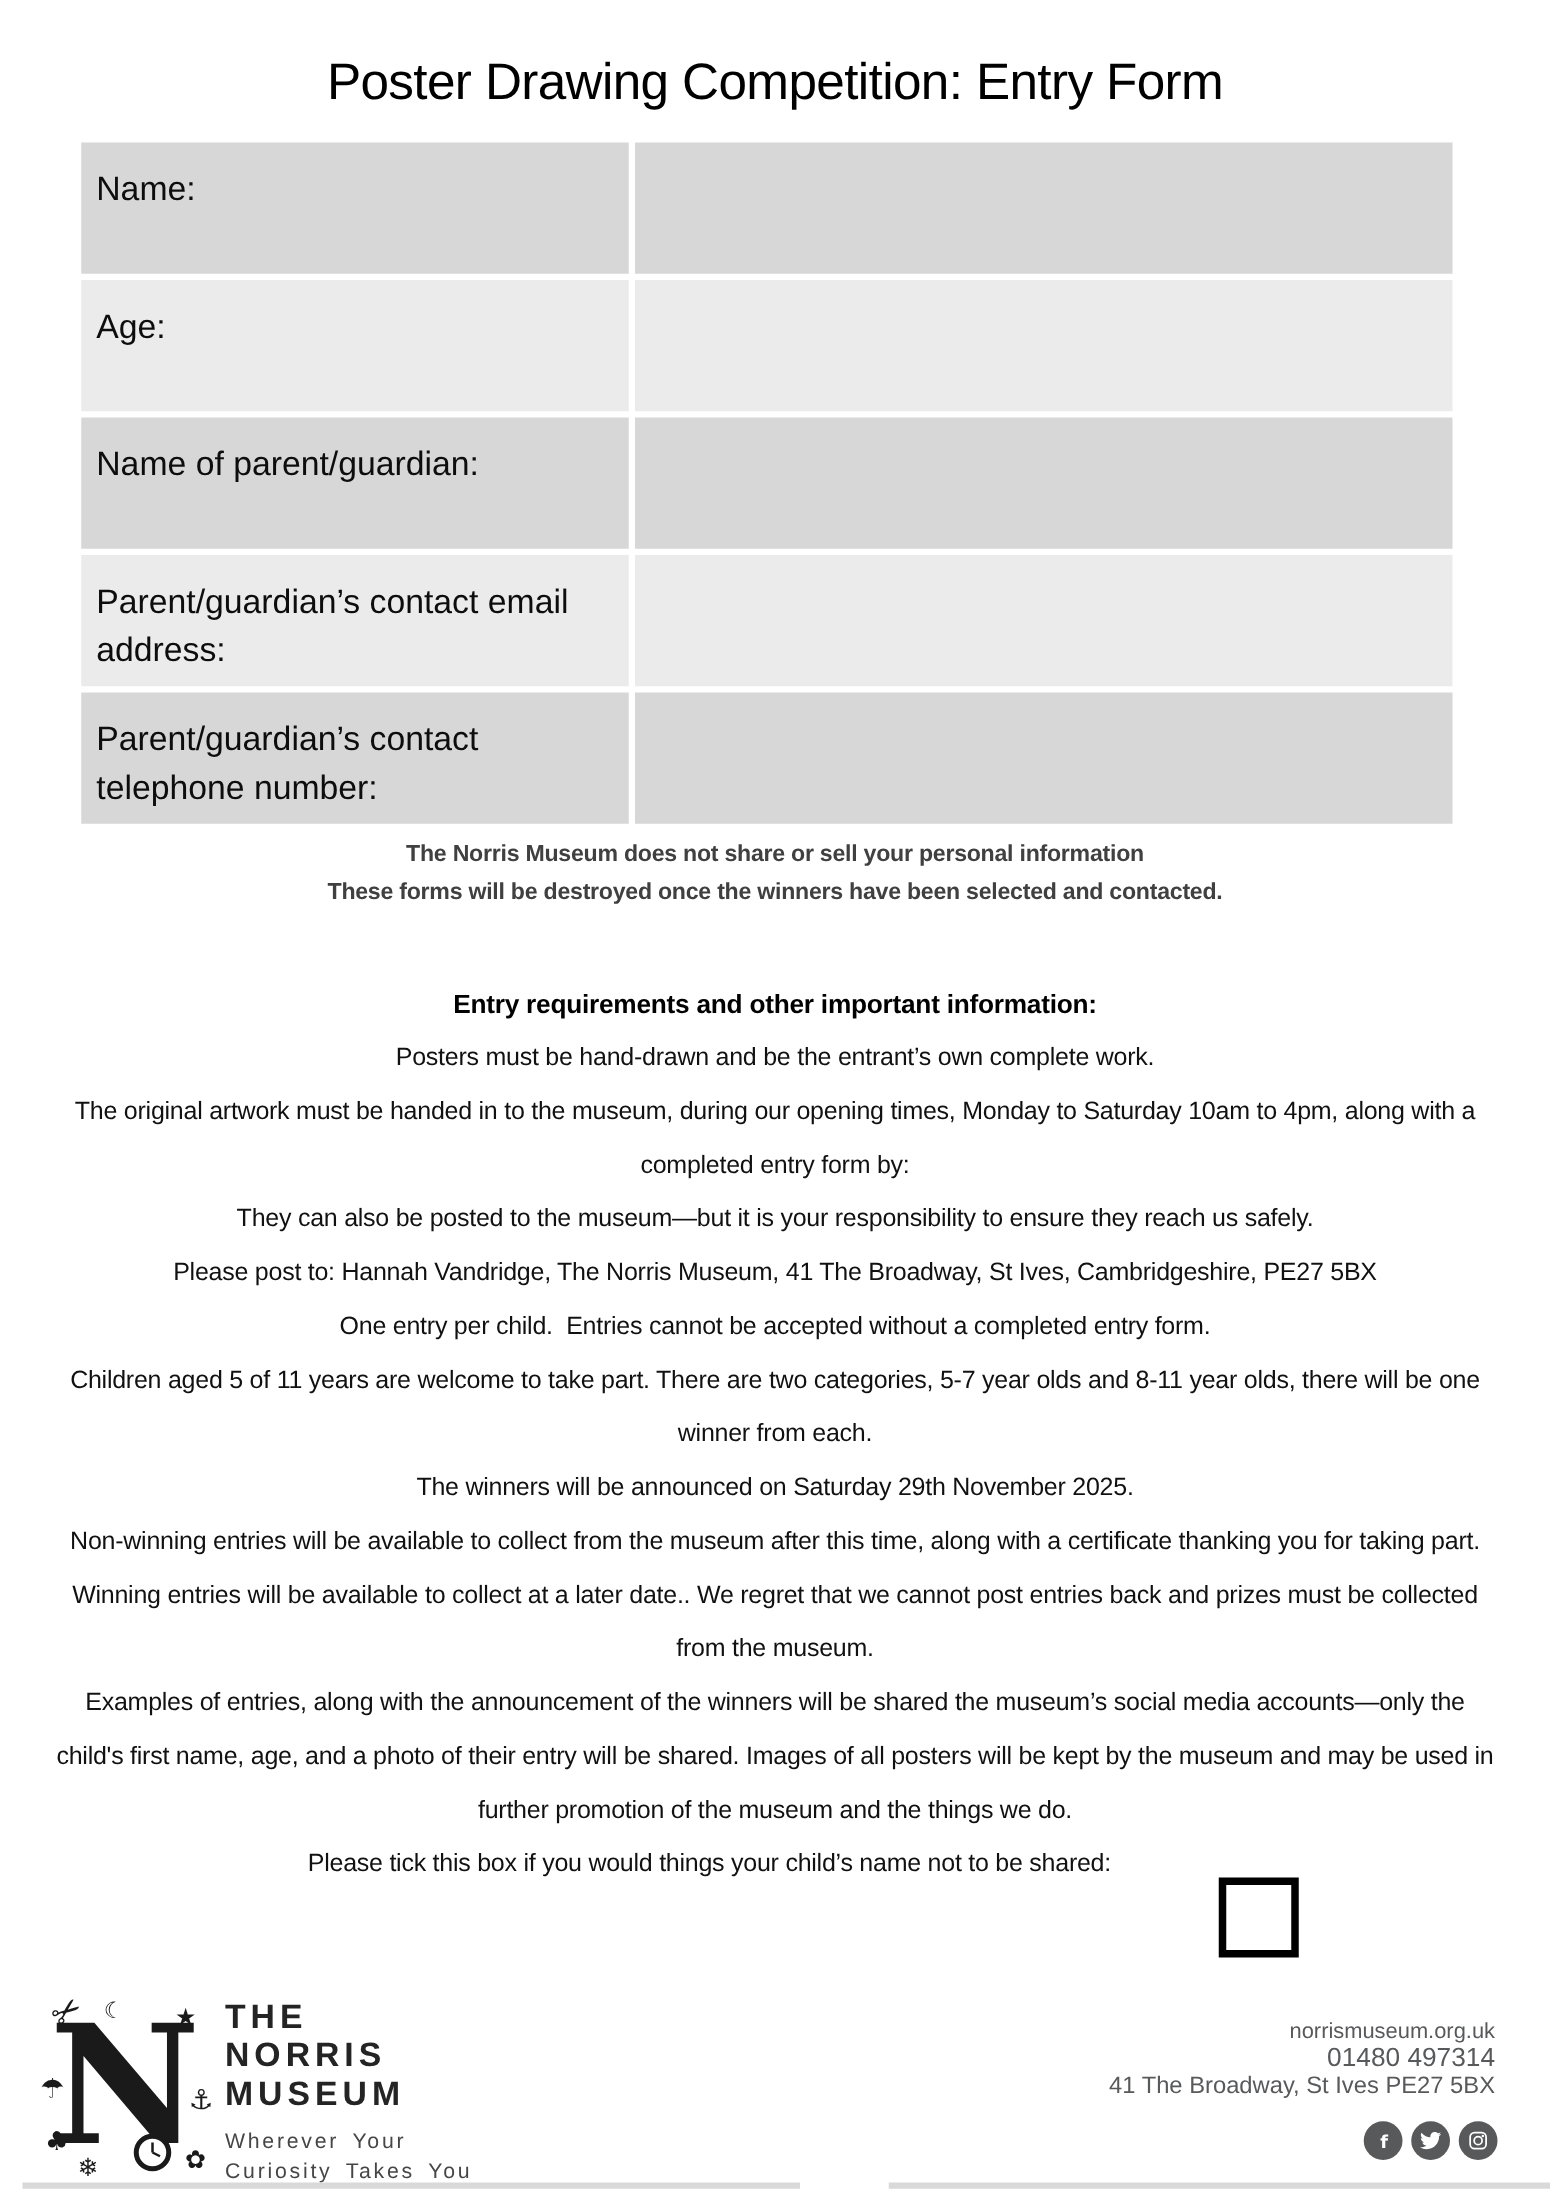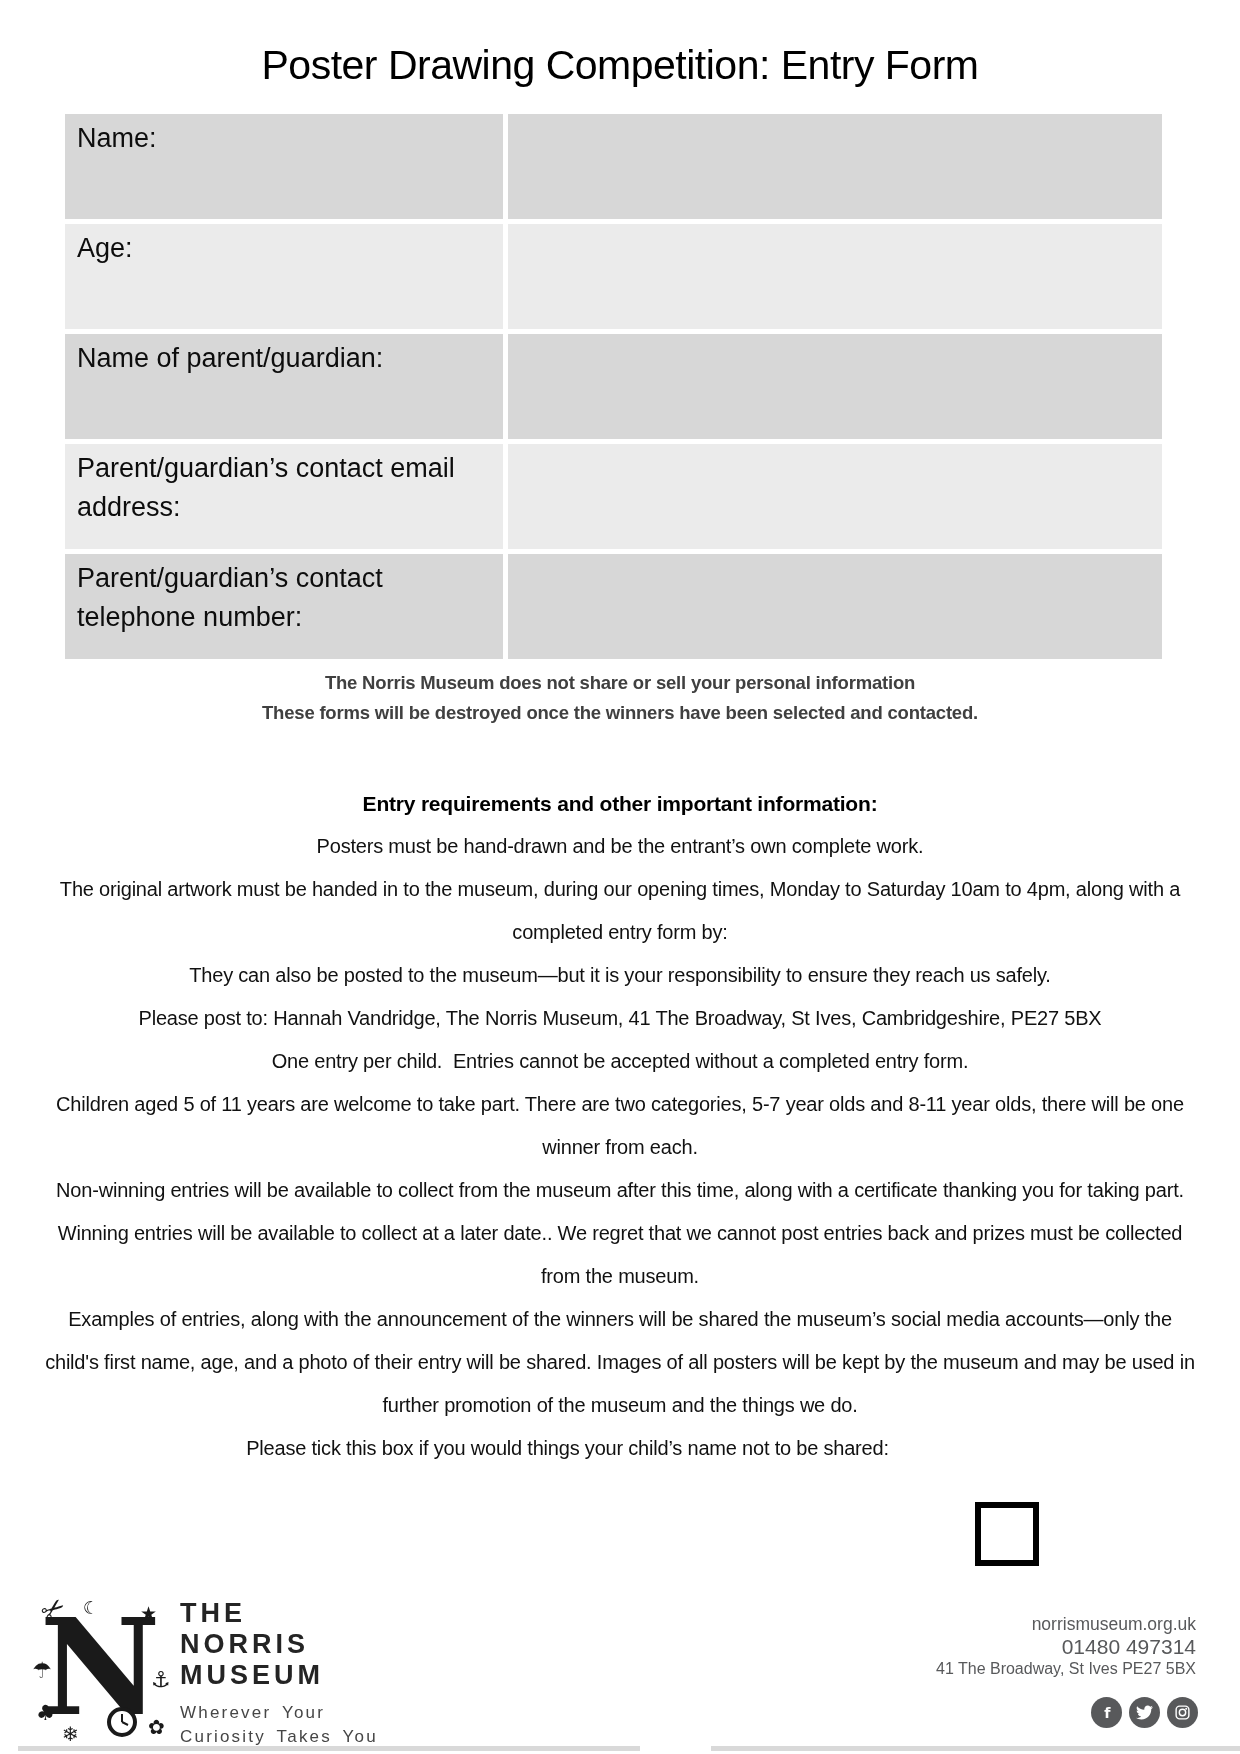--- a/index.html
+++ b/index.html
@@ -23,21 +23,21 @@
     display:grid;
     grid-template-columns:438px 654px;
     grid-auto-rows:105px;
     gap:5px;
   }
   .cell { width:100%; height:100%; }
   .cell.dark  { background:#d7d7d7; }
   .cell.light { background:#ebebeb; }
   .label-cell {
     font-size:27px; color:#0d0d0d;
-    padding:5px 12px; line-height:1.45;
+    padding:18px 12px; line-height:1.45;
   }
   .privacy {
     position:absolute; top:668px; left:0; width:100%;
     text-align:center;
     font-size:18.5px; font-weight:bold; color:#404040;
     line-height:30px; letter-spacing:-0.2px;
   }
   .requirements {
     position:absolute; top:782px; left:40px; width:1160px;
     text-align:center;
@@ -66,21 +66,21 @@
   .tagline-line {
     font-size:17px; letter-spacing:2.2px; word-spacing:4px;
     line-height:24px; color:#464646;
   }
   .contact {
     position:absolute; top:1612px; right:44px;
     text-align:right; color:#58595b;
   }
   .contact .website { font-size:17.5px; line-height:24px; }
   .contact .phone   { font-size:21px; line-height:22px; }
-  .contact .address { font-size:16px; line-height:21px; }
+  .contact .address { font-size:19px; line-height:21px; }
   .social-row {
     position:absolute; top:1697px; right:42px;
     display:flex; gap:7px;
   }
   .social-circle {
     width:31px; height:31px; border-radius:50%;
     background:#58595b;
     display:flex; align-items:center; justify-content:center;
   }
   .bar { position:absolute; top:1746px; height:5px; background:#d9d9d9; }
@@ -113,20 +113,21 @@
   </div>
 
   <div class="requirements">
     <h2>Entry requirements and other important information:</h2>
     <p>Posters must be hand-drawn and be the entrant’s own complete work.</p>
     <p>The original artwork must be handed in to the museum, during our opening times, Monday to Saturday 10am to 4pm, along with a completed entry form by:</p>
     <p>They can also be posted to the museum—but it is your responsibility to ensure they reach us safely.</p>
     <p>Please post to: Hannah Vandridge, The Norris Museum, 41 The Broadway, St Ives, Cambridgeshire, PE27 5BX</p>
     <p>One entry per child.&nbsp; Entries cannot be accepted without a completed entry form.</p>
     <p>Children aged 5 of 11 years are welcome to take part. There are two categories, 5-7 year olds and 8-11 year olds, there will be one winner from each.</p>
+    <p>The winners will be announced on Saturday 29th November 2025.</p>
     <p>Non-winning entries will be available to collect from the museum after this time, along with a certificate thanking you for taking part. Winning entries will be available to collect at a later date.. We regret that we cannot post entries back and prizes must be collected from the museum.</p>
     <p>Examples of entries, along with the announcement of the winners will be shared the museum’s social media accounts—only the child's first name, age, and a photo of their entry will be shared. Images of all posters will be kept by the museum and may be used in further promotion of the museum and the things we do.</p>
     <p class="tick-line">Please tick this box if you would things your child’s name not to be shared:</p>
   </div>
 
   <div class="checkbox"></div>
 
   <svg class="logo-svg" width="145" height="150" viewBox="0 0 145 150">
     <g fill="#1a1a1a">
       <text x="72" y="122" font-family="DejaVu Serif, serif" font-weight="bold" font-size="132" text-anchor="middle">N</text>

